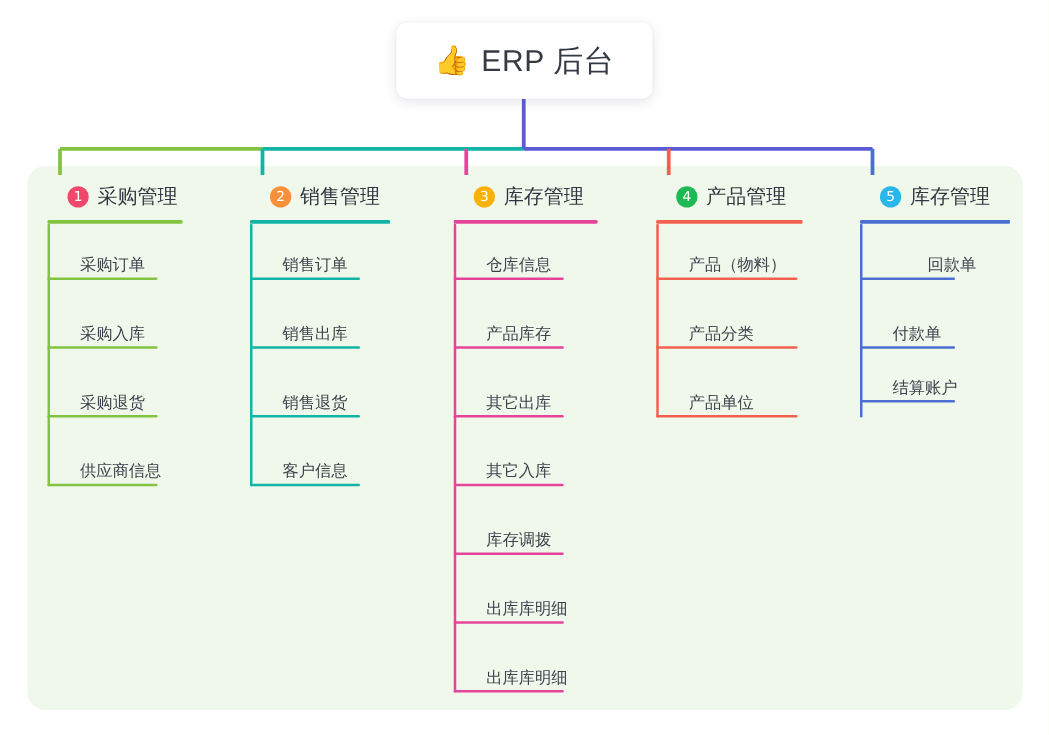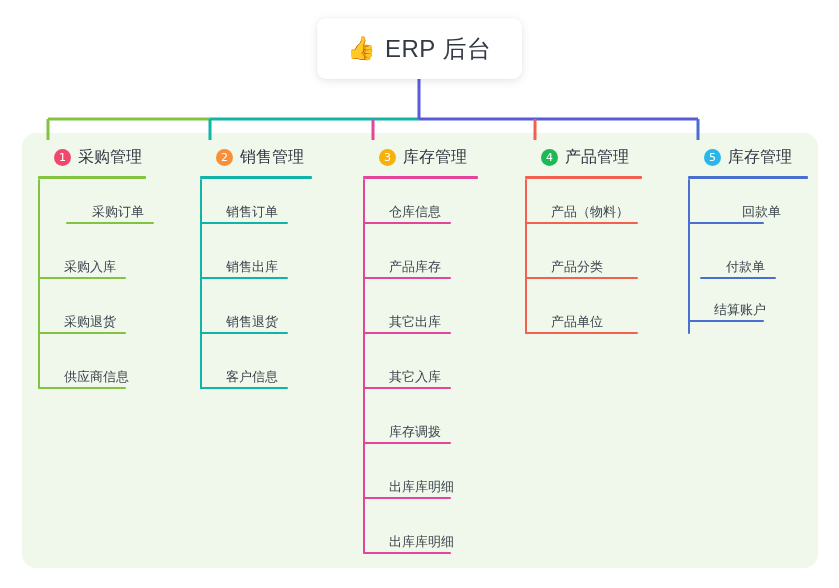--- a/index.html
+++ b/index.html
@@ -99,21 +99,21 @@
 
   <div id="columns-host">
       <div class="column" style="left: 38px;">
         <div class="col-head">
           <span class="badge" style="background: rgb(240, 72, 108);">1</span>
           <span class="col-title">采购管理</span>
         </div>
         <div class="head-rule" style="width: 108px; background: rgb(130, 195, 65);"></div>
         <div class="items" style="height: 220px;">
           <div class="spine" style="background: rgb(130, 195, 65); height: 210px; top: 0px;"></div>
-          <div class="leaf" style="position: absolute; left: 0px; top: 8px; height: 37px; margin-left: 28px;">
+          <div class="leaf" style="position: absolute; left: 0px; top: 8px; height: 37px;">
             <span class="leaf-label">采购订单</span>
             <div class="leaf-rule" style="width: 88px; background: rgb(130, 195, 65);"></div>
           </div>
           <div class="leaf" style="position: absolute; left: 0px; top: 63px; height: 37px;">
             <span class="leaf-label">采购入库</span>
             <div class="leaf-rule" style="width: 88px; background: rgb(130, 195, 65);"></div>
           </div>
           <div class="leaf" style="position: absolute; left: 0px; top: 118px; height: 37px;">
             <span class="leaf-label">采购退货</span>
             <div class="leaf-rule" style="width: 88px; background: rgb(130, 195, 65);"></div>
@@ -215,21 +215,21 @@
           <span class="badge" style="background: rgb(41, 182, 232);">5</span>
           <span class="col-title">库存管理</span>
         </div>
         <div class="head-rule" style="width: 120px; background: rgb(74, 111, 208);"></div>
         <div class="items" style="height: 165px;">
           <div class="spine" style="background: rgb(74, 111, 208); height: 155px; top: 0px;"></div>
           <div class="leaf" style="position: absolute; left: 0px; top: 8px; height: 37px; padding-left: 28px;">
             <span class="leaf-label">回款单</span>
             <div class="leaf-rule" style="width: 76px; background: rgb(74, 111, 208);"></div>
           </div>
-          <div class="leaf" style="position: absolute; left: 12px; top: 63px; height: 37px;">
+          <div class="leaf" style="position: absolute; left: 0px; top: 63px; height: 37px;">
             <span class="leaf-label">付款单</span>
             <div class="leaf-rule" style="width: 76px; background: rgb(74, 111, 208);"></div>
           </div>
           <div class="leaf" style="position: absolute; left: 0px; top: 106px; height: 37px;">
             <span class="leaf-label">结算账户</span>
             <div class="leaf-rule" style="width: 76px; background: rgb(74, 111, 208);"></div>
           </div>
         </div>
       </div>
     </div>

